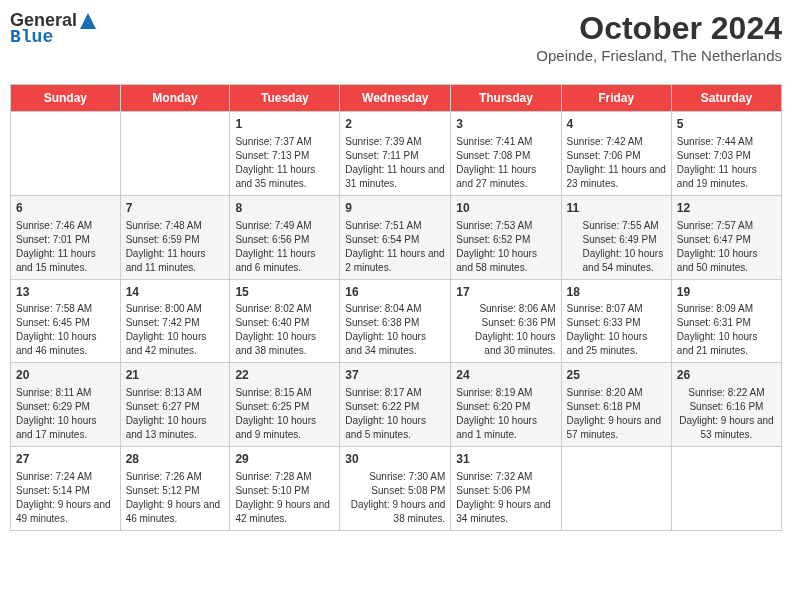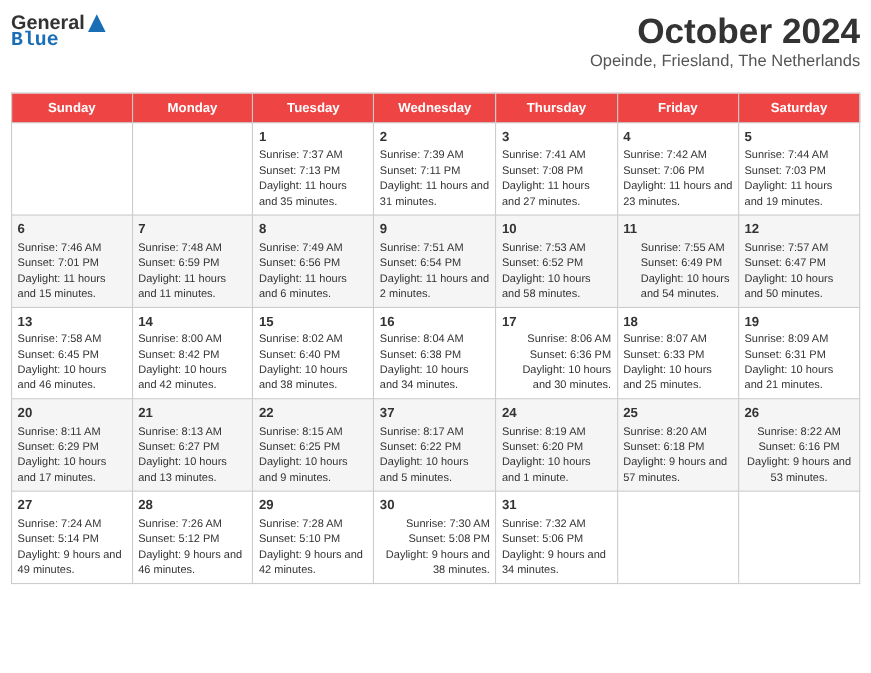--- a/index.html
+++ b/index.html
@@ -192,21 +192,21 @@
       <tr>
         <td>
           <span class="day-num">13</span>
           <div class="cell-content" style="white-space: pre-line;">Sunrise: 7:58 AM
 Sunset: 6:45 PM
 Daylight: 10 hours and 46 minutes.</div>
         </td>
         <td>
           <span class="day-num">14</span>
           <div class="cell-content" style="white-space: pre-line;">Sunrise: 8:00 AM
-Sunset: 8:42 PM
+Sunset: 7:42 PM
 Daylight: 10 hours and 42 minutes.</div>
         </td>
         <td>
           <span class="day-num">15</span>
           <div class="cell-content" style="white-space: pre-line;">Sunrise: 8:02 AM
 Sunset: 6:40 PM
 Daylight: 10 hours and 38 minutes.</div>
         </td>
         <td>
           <span class="day-num">16</span>

